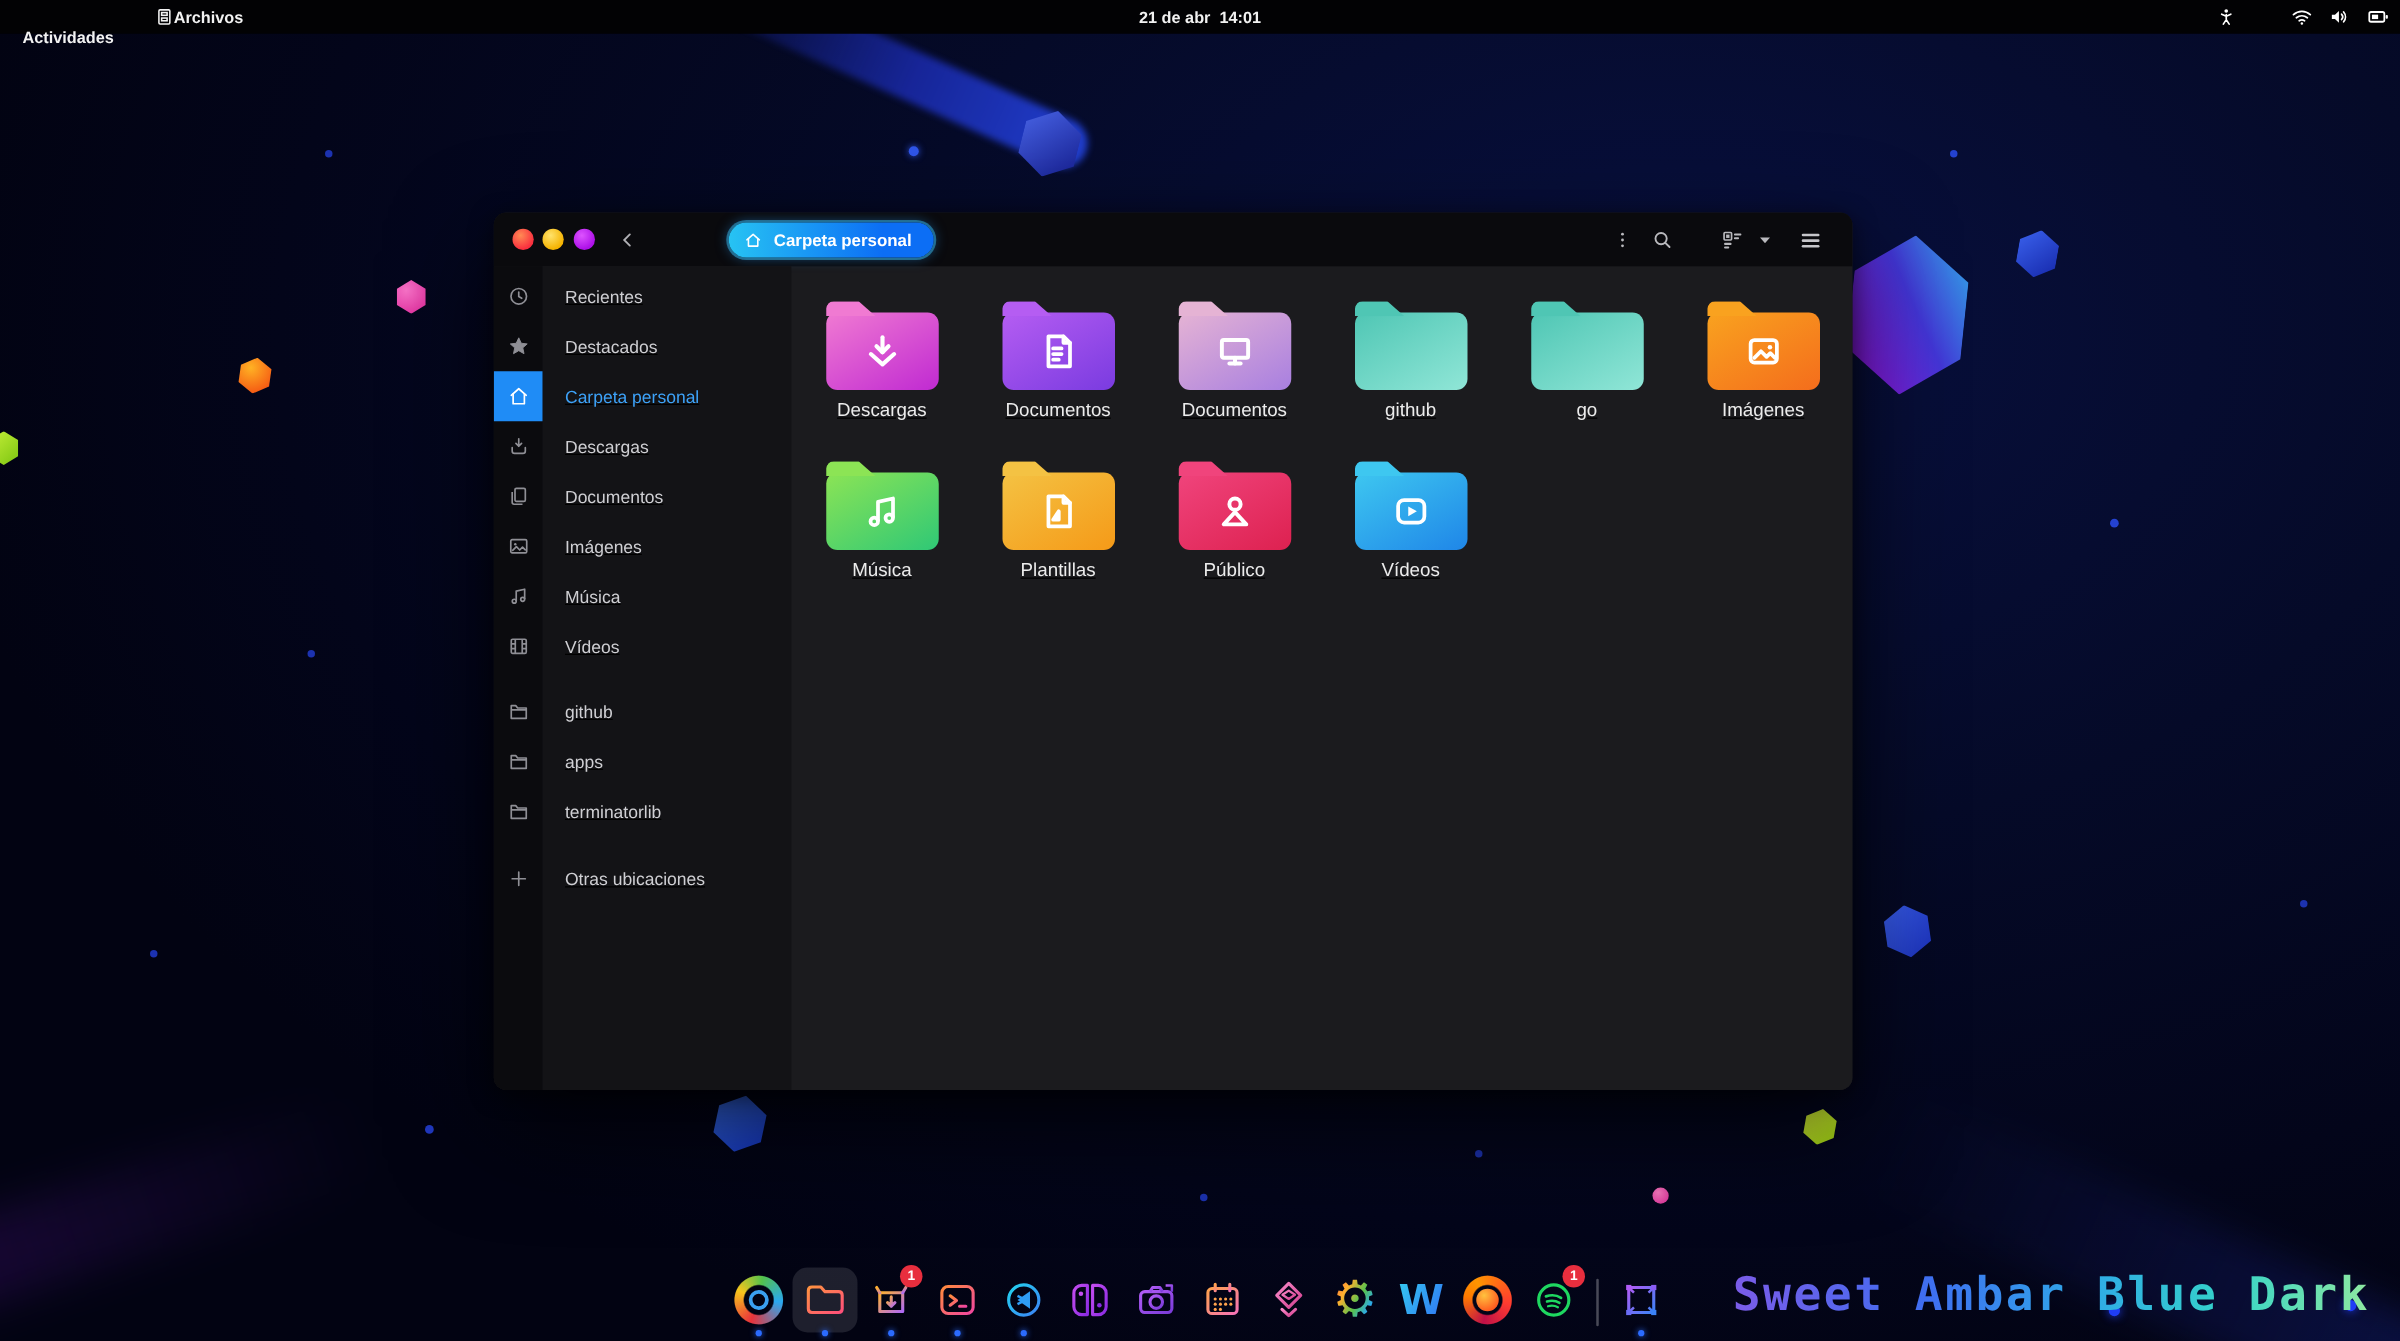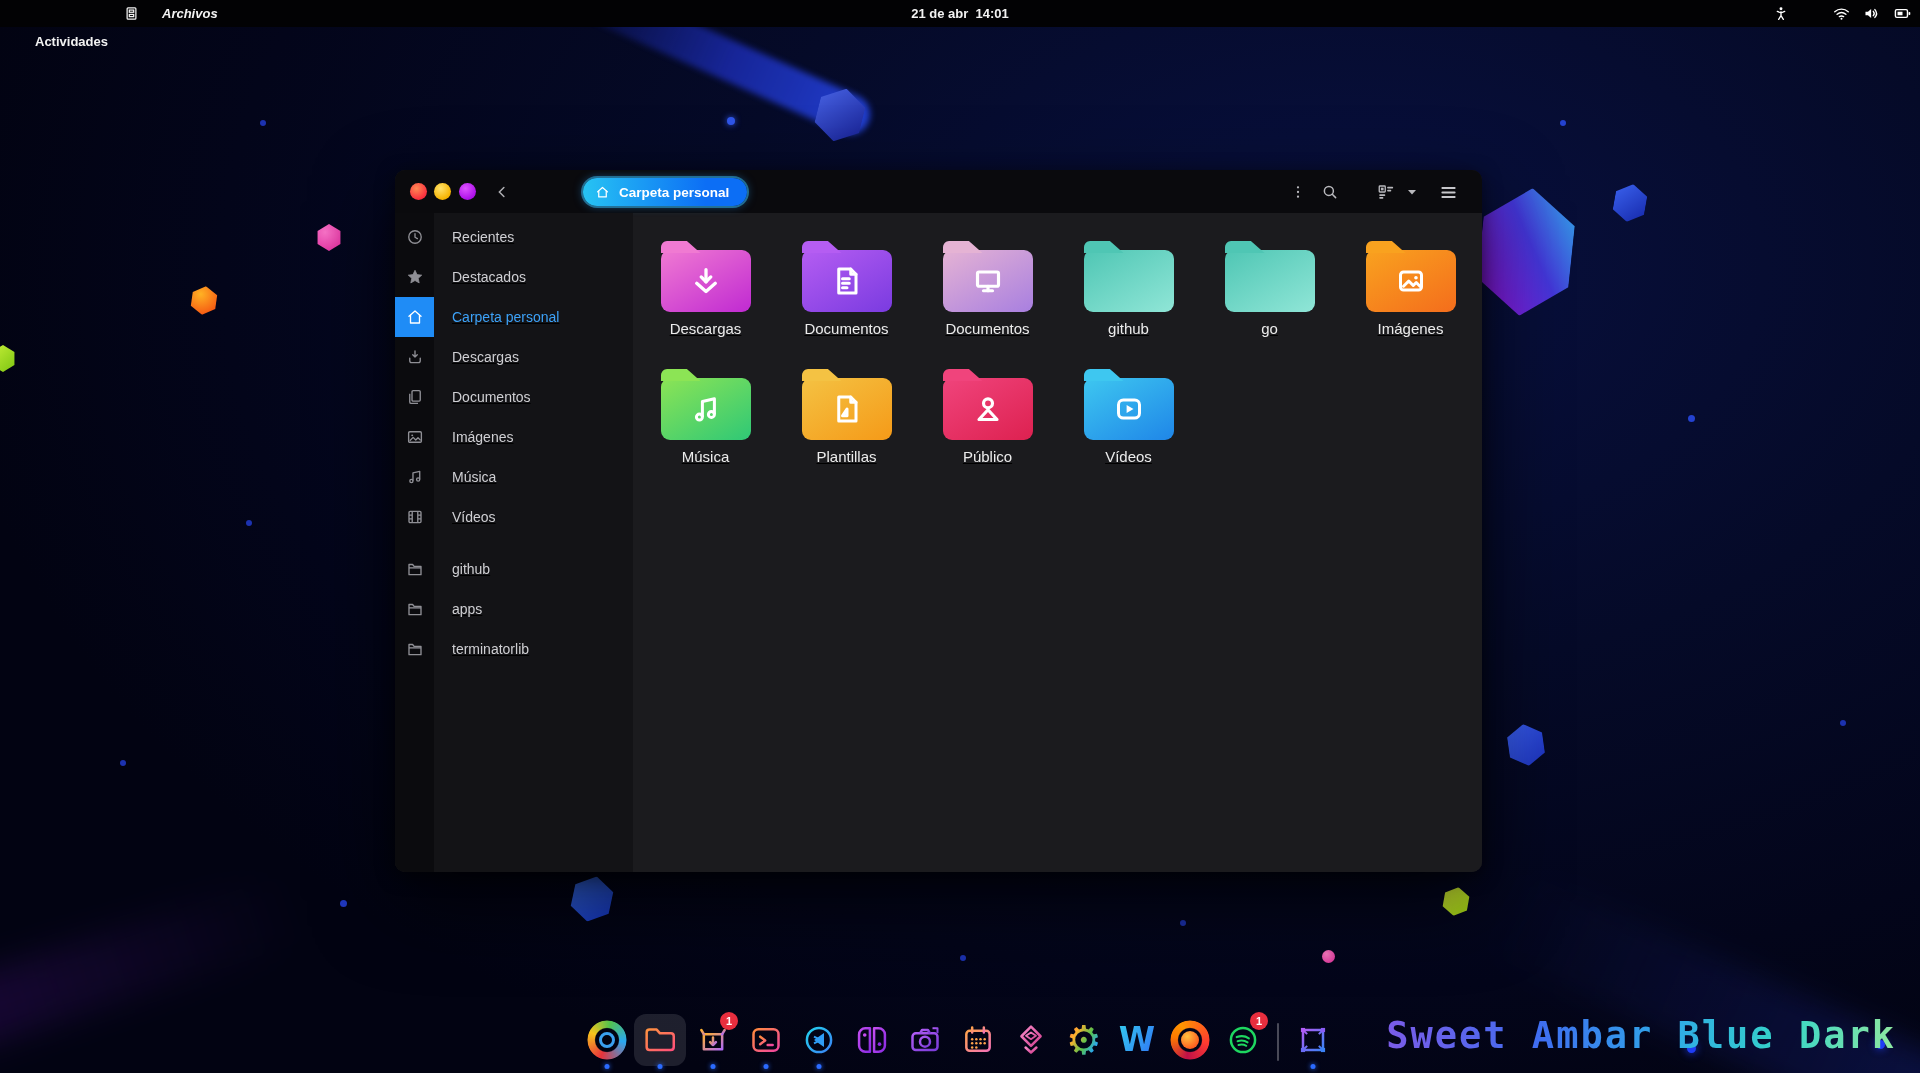--- a/index.html
+++ b/index.html
@@ -34,22 +34,22 @@
   .hex-green-edge  { left: -10px;  top: 345px; width: 26px;  height: 27px;  background: linear-gradient(135deg,#c8f03a,#7bc410); }
   .hex-blue-bl     { left: 570px;  top: 876px; width: 44px;  height: 46px;  background: linear-gradient(135deg,#3a72f0,#1232c0); transform: rotate(12deg); }
   .hex-blue-br     { left: 1506px; top: 724px; width: 40px;  height: 42px;  background: linear-gradient(135deg,#3a60f0,#1a2fb8); transform: rotate(-8deg); }
   .hex-lime-br     { left: 1442px; top: 887px; width: 28px;  height: 29px;  background: linear-gradient(135deg,#d8f03a,#9fd410); transform: rotate(10deg); }
   .wdot { position: absolute; border-radius: 50%; }
 
   
   .topbar { position: absolute; left: 0; top: 0; width: 1920px; height: 27px;
     background: #020204; display: flex; align-items: center; z-index: 40;
     color: #f2f2f2; font-size: 13px; }
-  .tb-activities { padding: 0 35px; height: 100%; display: flex; align-items: flex-end; font-weight: bold; margin-top: 44px; }
-  .tb-app { position: absolute; left: 124px; display: flex; align-items: center; gap: 23px; font-weight: bold; font-style: italic; }
+  .tb-activities { padding: 0 18px; height: 100%; display: flex; align-items: flex-start; font-weight: bold; margin-top: 44px; }
+  .tb-app { position: absolute; left: 124px; display: flex; align-items: center; gap: 0; font-weight: bold; }
   .tb-clock { position: absolute; left: 0; right: 0; text-align: center; font-weight: bold; white-space: pre; }
   .tb-right { position: absolute; right: 8px; display: flex; align-items: center; gap: 13px; }
   .tb-right .gap { width: 18px; }
   .tb-icon { display: flex; align-items: center; }
 
   
   .window { position: absolute; left: 395px; top: 170px; width: 1087px; height: 702px;
     border-radius: 10px; overflow: hidden; background: #1b1b1e;
     box-shadow: 0 30px 80px rgba(0,0,0,.7), 0 4px 18px rgba(0,0,0,.5);
     display: flex; flex-direction: column; z-index: 20; justify-content: center; }
@@ -387,20 +387,28 @@
       <div class="side-item">
         <span class="icell">
           <svg width="18" height="18" viewBox="0 0 24 24" fill="none" stroke-width="1.8" stroke-linejoin="round" stroke="currentColor">
             <path d="M4 19.5h16v-11h-9.2L8.8 6H4z"></path>
               <path d="M4 10.5h16"></path>
           </svg>
         </span>
         <span class="slabel">terminatorlib</span>
       </div>
 
+      <div class="side-item group-gap2">
+        <span class="icell">
+          <svg width="18" height="18" viewBox="0 0 24 24" fill="none" stroke-width="1.8" stroke-linecap="round" stroke="currentColor">
+            <path d="M12 5v14M5 12h14"></path>
+          </svg>
+        </span>
+        <span class="slabel">Otras ubicaciones</span>
+      </div>
     </div>
 
     <div class="content">
       <div class="grid">
 
         <div class="cell">
           <div class="folder" style="--c1: #f07ad2; --c2: #c02ad2;">
             <svg class="emblem" width="36" height="36" viewBox="0 0 24 24" fill="none" stroke="#fff" stroke-width="2.2" stroke-linecap="round" stroke-linejoin="round">
               <path d="M12 4.5v8"></path>
                 <path d="M12 12.5l-3.2-3.2M12 12.5l3.2-3.2"></path>

